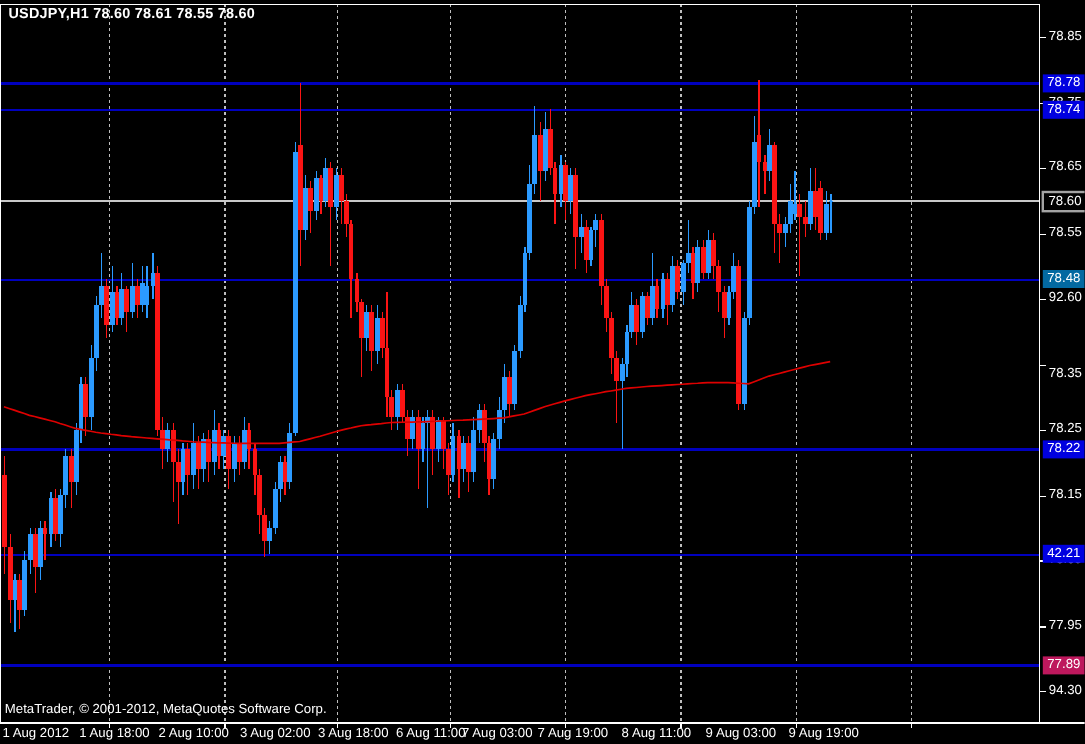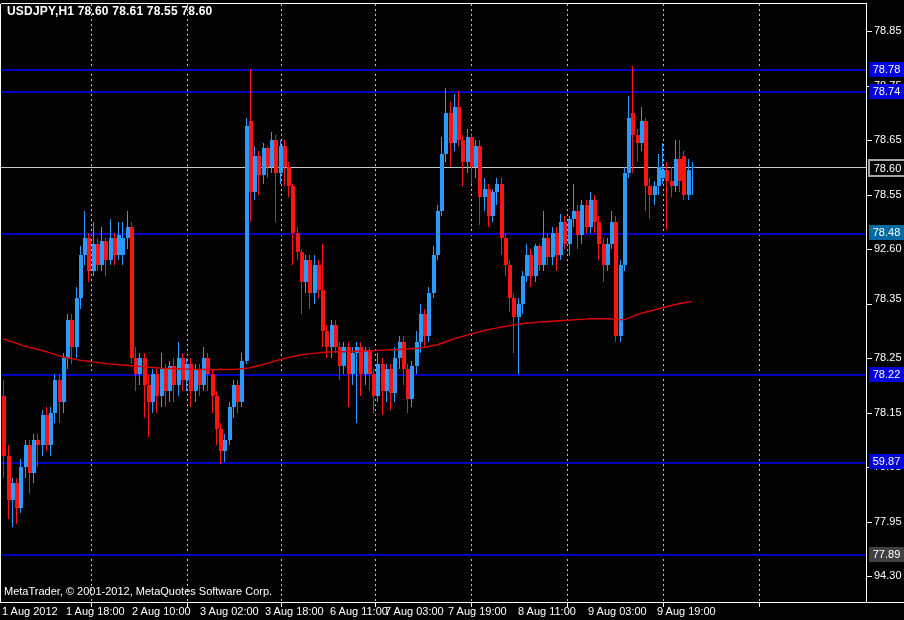--- a/index.html
+++ b/index.html
@@ -388,21 +388,21 @@
       <line x1="759.5" y1="602.5" x2="759.5" y2="606.5" stroke="#FFFFFF" stroke-width="1" shape-rendering="crispEdges"></line>
     </svg>
   <div class="txt title">USDJPY,H1  78.60 78.61 78.55 78.60</div>
   <div class="txt copyright">MetaTrader, © 2001-2012, MetaQuotes Software Corp.</div>
   <div id="y-axis">
       <div class="txt ytick" style="top: 24.05px;">78.85</div>
       <div class="txt ytick" style="top: 78.55px;">78.75</div>
       <div class="txt ytick" style="top: 133.05px;">78.65</div>
       <div class="txt ytick" style="top: 187.55px;">78.55</div>
       <div class="txt ytick" style="top: 242.05px;">92.60</div>
-      <div class="txt ytick" style="top: 292px;">78.35</div>
+      <div class="txt ytick" style="top: 305px;">78.35</div>
       <div class="txt ytick" style="top: 351.05px;">78.25</div>
       <div class="txt ytick" style="top: 405.55px;">78.15</div>
       <div class="txt ytick" style="top: 460.05px;">78.05</div>
       <div class="txt ytick" style="top: 514.55px;">77.95</div>
       <div class="txt ytick" style="top: 569.05px;">94.30</div>
     </div>
   <div id="x-axis">
       <div class="txt xlabel" style="left: 2px;">1 Aug 2012</div>
       <div class="txt xlabel" style="left: 66px;">1 Aug 18:00</div>
       <div class="txt xlabel" style="left: 132px;">2 Aug 10:00</div>
@@ -413,17 +413,17 @@
       <div class="txt xlabel" style="left: 448px;">7 Aug 19:00</div>
       <div class="txt xlabel" style="left: 518px;">8 Aug 11:00</div>
       <div class="txt xlabel" style="left: 588px;">9 Aug 03:00</div>
       <div class="txt xlabel" style="left: 657px;">9 Aug 19:00</div>
     </div>
   <div id="line-labels">
       <div class="pricebox hlinebox" style="background: rgb(0, 0, 224); top: 61.7px;">78.78</div>
       <div class="pricebox hlinebox" style="background: rgb(0, 0, 224); top: 83.5px;">78.74</div>
       <div class="pricebox hlinebox" style="background: #0369a1; top: 225.2px;">78.48</div>
       <div class="pricebox hlinebox" style="background: rgb(0, 0, 224); top: 366.9px;">78.22</div>
-      <div class="pricebox hlinebox" style="background: rgb(0, 0, 224); top: 454.1px;">59.87</div>
-      <div class="pricebox hlinebox" style="background: #404040; top: 546.75px;">77.89</div>
+      <div class="pricebox hlinebox" style="background: rgb(0, 0, 224); top: 454.1px;">42.21</div>
+      <div class="pricebox hlinebox" style="background: #be185d; top: 546.75px;">77.89</div>
       <div class="pricebox curbox" style="top: 158.8px;">78.60</div>
     </div>
 </div>
 
 </body></html>

